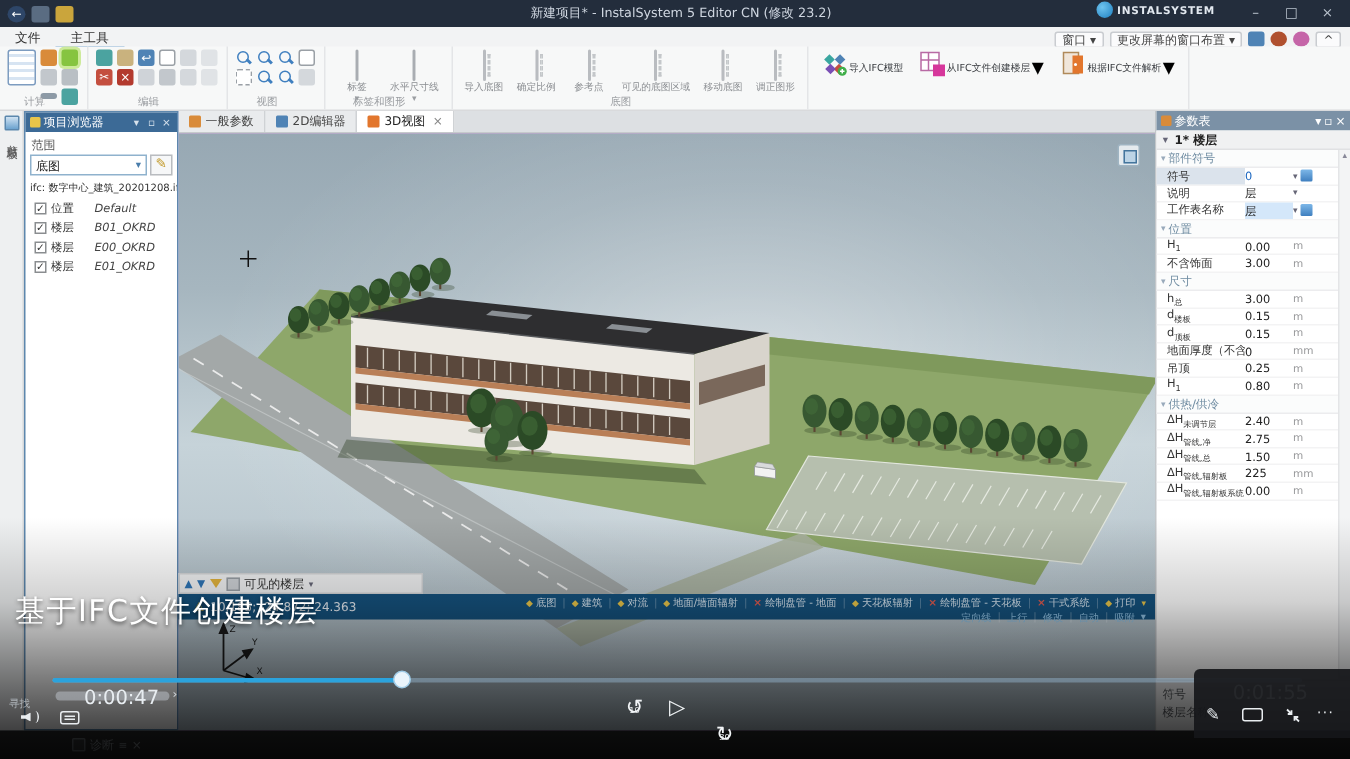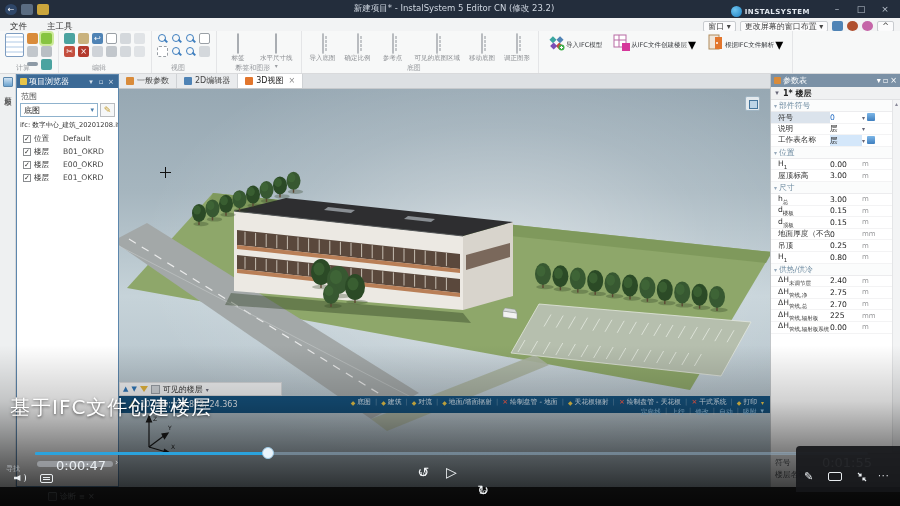--- a/index.html
+++ b/index.html
@@ -8,21 +8,21 @@
   i{font-style:normal;}
 
   
   .titlebar{position:absolute;left:0;top:0;right:0;height:18px;background:#232d3c;display:flex;align-items:center;color:#c7d0da;z-index:2;}
   .tb-icons{display:flex;gap:4px;margin-left:5px;}
   .tbi{width:12px;height:11px;border-radius:2px;font-size:8px;line-height:11px;text-align:center;color:#fff;}
   .tbi.back{background:#2e4668;border-radius:50%;}
   .tbi.save{background:#5a6c82;}
   .tbi.folder{background:#caa53c;}
   .tb-title{position:absolute;left:8px;right:0;text-align:center;font-size:8.5px;color:#cfd6e0;pointer-events:none;}
-  .tb-right{margin-left:auto;display:flex;align-items:flex-end;gap:2px;margin-right:4px;}
+  .tb-right{margin-left:auto;display:flex;align-items:flex-start;gap:2px;margin-right:4px;}
   .brand{display:flex;align-items:center;gap:3px;margin-right:14px;}
   .brandmark{width:11px;height:11px;border-radius:50%;background:radial-gradient(circle at 35% 35%,#6fc4ef,#1d7fc0);}
   .brandname{font-size:7px;letter-spacing:.5px;color:#e3e9f0;font-weight:bold;}
   .winbtn{width:22px;height:16px;text-align:center;font-size:9px;line-height:16px;color:#b9c2cd;}
 
   
   .menurow{position:absolute;left:0;top:18px;right:0;height:17px;background:#f2f3f4;border-bottom:1px solid #e2e3e5;display:flex;align-items:center;z-index:2;}
   .menutab{font-size:8.5px;color:#333;padding:0 10px;height:13px;line-height:13px;}
   .menutab.active{border-bottom:2px solid #1f6fb5;}
   .menu-right{margin-left:auto;display:flex;align-items:center;gap:4px;margin-right:6px;}
@@ -66,21 +66,21 @@
   .pheadmark{width:7px;height:7px;background:#e8c54a;border-radius:1px;flex:none;}
   .scopelabel{font-size:8px;color:#555;padding:3px 4px 1px 4px;}
   .scoperow{display:flex;gap:2px;padding:0 3px;}
   .scopesel{flex:1;height:14px;border:1px solid #8fb2cd;background:#fff;font-size:8px;color:#222;display:flex;align-items:center;padding:0 3px;}
   .scopesel .dd{margin-left:auto;color:#4a7dab;font-size:7px;}
   .scopeedit{width:15px;height:14px;border:1px solid #b9bcc0;background:#f6f7f8;font-size:9px;line-height:13px;text-align:center;color:#c29a2b;}
   .filerow{display:flex;align-items:center;gap:2px;font-size:6.7px;color:#333;padding:4px 2px 2px 3px;white-space:nowrap;overflow:hidden;}
   .treerow{display:flex;align-items:center;gap:3px;font-size:7.6px;color:#333;height:13px;padding-left:6px;}
   .cb{flex:none;width:8px;height:8px;border:1px solid #8a8d90;background:#fff;font-size:7px;line-height:7px;text-align:center;color:#333;}
   .tlabel{width:26px;flex:none;}
-  .tvalue{color:#444;}
+  .tvalue{color:#444;font-style:italic;}
 
   
   .canvas{position:absolute;left:119px;top:0;width:651px;bottom:0;background:#d946ef;}
   .tabrow{position:absolute;left:0;top:0;right:0;height:15px;background:#dde0e3;display:flex;align-items:flex-end;border-bottom:1px solid #c6c9cc;}
   .tab{display:flex;align-items:center;gap:3px;height:15px;padding:0 7px;font-size:8px;color:#444;background:#e9ebed;border-right:1px solid #cfd2d5;}
   .tab.active{background:#fff;color:#222;}
   .tabico{width:8px;height:8px;border-radius:1px;}
   .tabclose{font-size:8px;color:#888;margin-left:2px;}
   .viewport{position:absolute;left:0;top:15px;right:0;bottom:0;background:linear-gradient(180deg,#97a8b3 0%,#a6b6bf 26%,#c6d3d9 52%,#b3c1c9 80%,#aab9c2 100%);overflow:hidden;}
   .viewcube{position:absolute;right:10px;top:7px;width:15px;height:15px;background:#e4eaee;border:1px solid #9fb4c2;border-radius:2px;}
@@ -666,21 +666,21 @@
               <span>位置</span>
             </div>
             <div class="prow">
               <span class="plab">H<sub>1</sub></span>
               <span class="pval">0.00</span>
               <span class="pctl">
                 <span class="punit">m</span>
               </span>
             </div>
             <div class="prow">
-              <span class="plab">屋顶标高</span>
+              <span class="plab">不含饰面</span>
               <span class="pval">3.00</span>
               <span class="pctl">
                 <span class="punit">m</span>
               </span>
             </div>
             <div class="psec">
               <span class="dd">▾</span>
               <span>尺寸</span>
             </div>
             <div class="prow">
@@ -738,21 +738,21 @@
             </div>
             <div class="prow">
               <span class="plab">ΔH<sub>管线,净</sub></span>
               <span class="pval">2.75</span>
               <span class="pctl">
                 <span class="punit">m</span>
               </span>
             </div>
             <div class="prow">
               <span class="plab">ΔH<sub>管线,总</sub></span>
-              <span class="pval">2.70</span>
+              <span class="pval">1.50</span>
               <span class="pctl">
                 <span class="punit">m</span>
               </span>
             </div>
             <div class="prow">
               <span class="plab">ΔH<sub>管线,辐射板</sub></span>
               <span class="pval">225</span>
               <span class="pctl">
                 <span class="punit">mm</span>
               </span>

